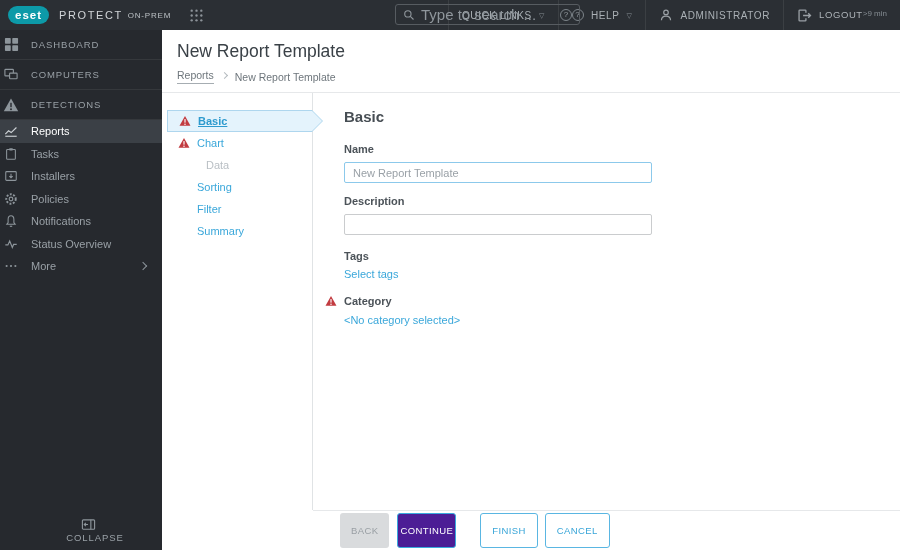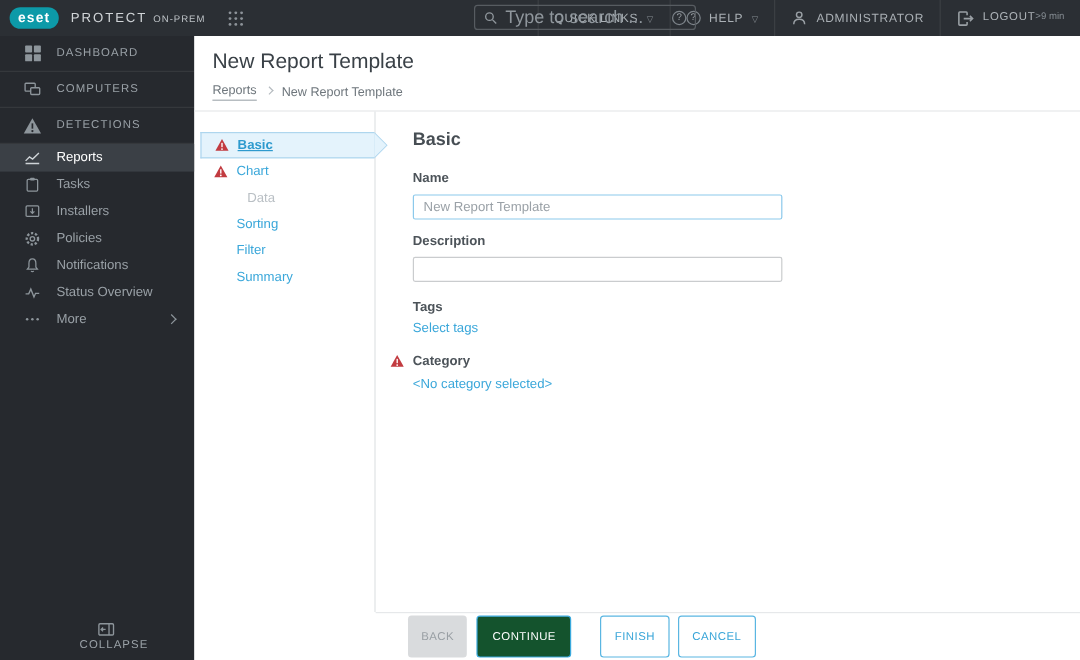--- a/index.html
+++ b/index.html
@@ -50,21 +50,21 @@
   .logout-txt { display:flex; flex-direction:row; line-height:1.25; }
   .logout-txt .l1 { font-size:9.5px; letter-spacing:0.6px; color:#aeb4b9; }
   .logout-txt .l2 { font-size:8px; color:#858c92; letter-spacing:0; }
 
   
   #sidebar {
     position:absolute; left:0; top:30px; width:162px; bottom:0;
     background:#26292e;
   }
   .s-item {
-    display:flex; align-items:center; padding-left:19px; cursor:pointer;
+    display:flex; align-items:center; padding-left:3px; cursor:pointer;
     color:#99a0a6;
   }
   .s-item .ic { width:16px; height:16px; margin-right:12px; color:#8d959b; flex:0 0 16px; display:flex; align-items:center; justify-content:center; }
   .s-primary .s-item { height:30px; font-size:9.5px; letter-spacing:0.9px; border-bottom:1px solid rgba(255,255,255,0.07); }
   .s-secondary .s-item { height:22.5px; font-size:11px; }
   .s-secondary .s-item.selected { background:#3b4046; color:#ffffff; }
   .s-secondary .s-item.selected .ic { color:#ced3d7; }
   .chev-right {
     width:6px; height:6px; border-top:1.5px solid #8d959b; border-right:1.5px solid #8d959b;
     transform:rotate(45deg); margin-left:auto; margin-right:16px;
@@ -133,21 +133,21 @@
   
   .footer-bar {
     position:absolute; left:151px; right:0; bottom:0; height:40px;
     border-top:1px solid #e6e8ea; display:flex; align-items:center; padding-left:27px; background:#fff;
   }
   .btn {
     height:35px; border-radius:3px; font-size:9.5px; letter-spacing:0.4px;
     padding:0 11px; cursor:pointer; font-family:inherit;
   }
   .btn-back { background:#d9dbdd; color:#999fa4; border:none; margin-right:8px; cursor:default; }
-  .btn-continue { background:#14532d; color:#ffffff; border:1px solid #3aa9dd; margin-right:24px; padding:0 12px; }
+  .btn-continue { background:#4c1d95; color:#ffffff; border:1px solid #3aa9dd; margin-right:24px; padding:0 2px; }
   .btn-outline { background:#fff; border:1px solid #5ab6e2; color:#38a5d8; }
   .btn-finish { margin-right:7px; }
 </style>
 </head>
 <body>
 
 <div id="header">
   <div class="logo-badge">eset</div>
   <div class="product-name">PROTECT</div>
   <div class="product-edition">ON-PREM</div>

